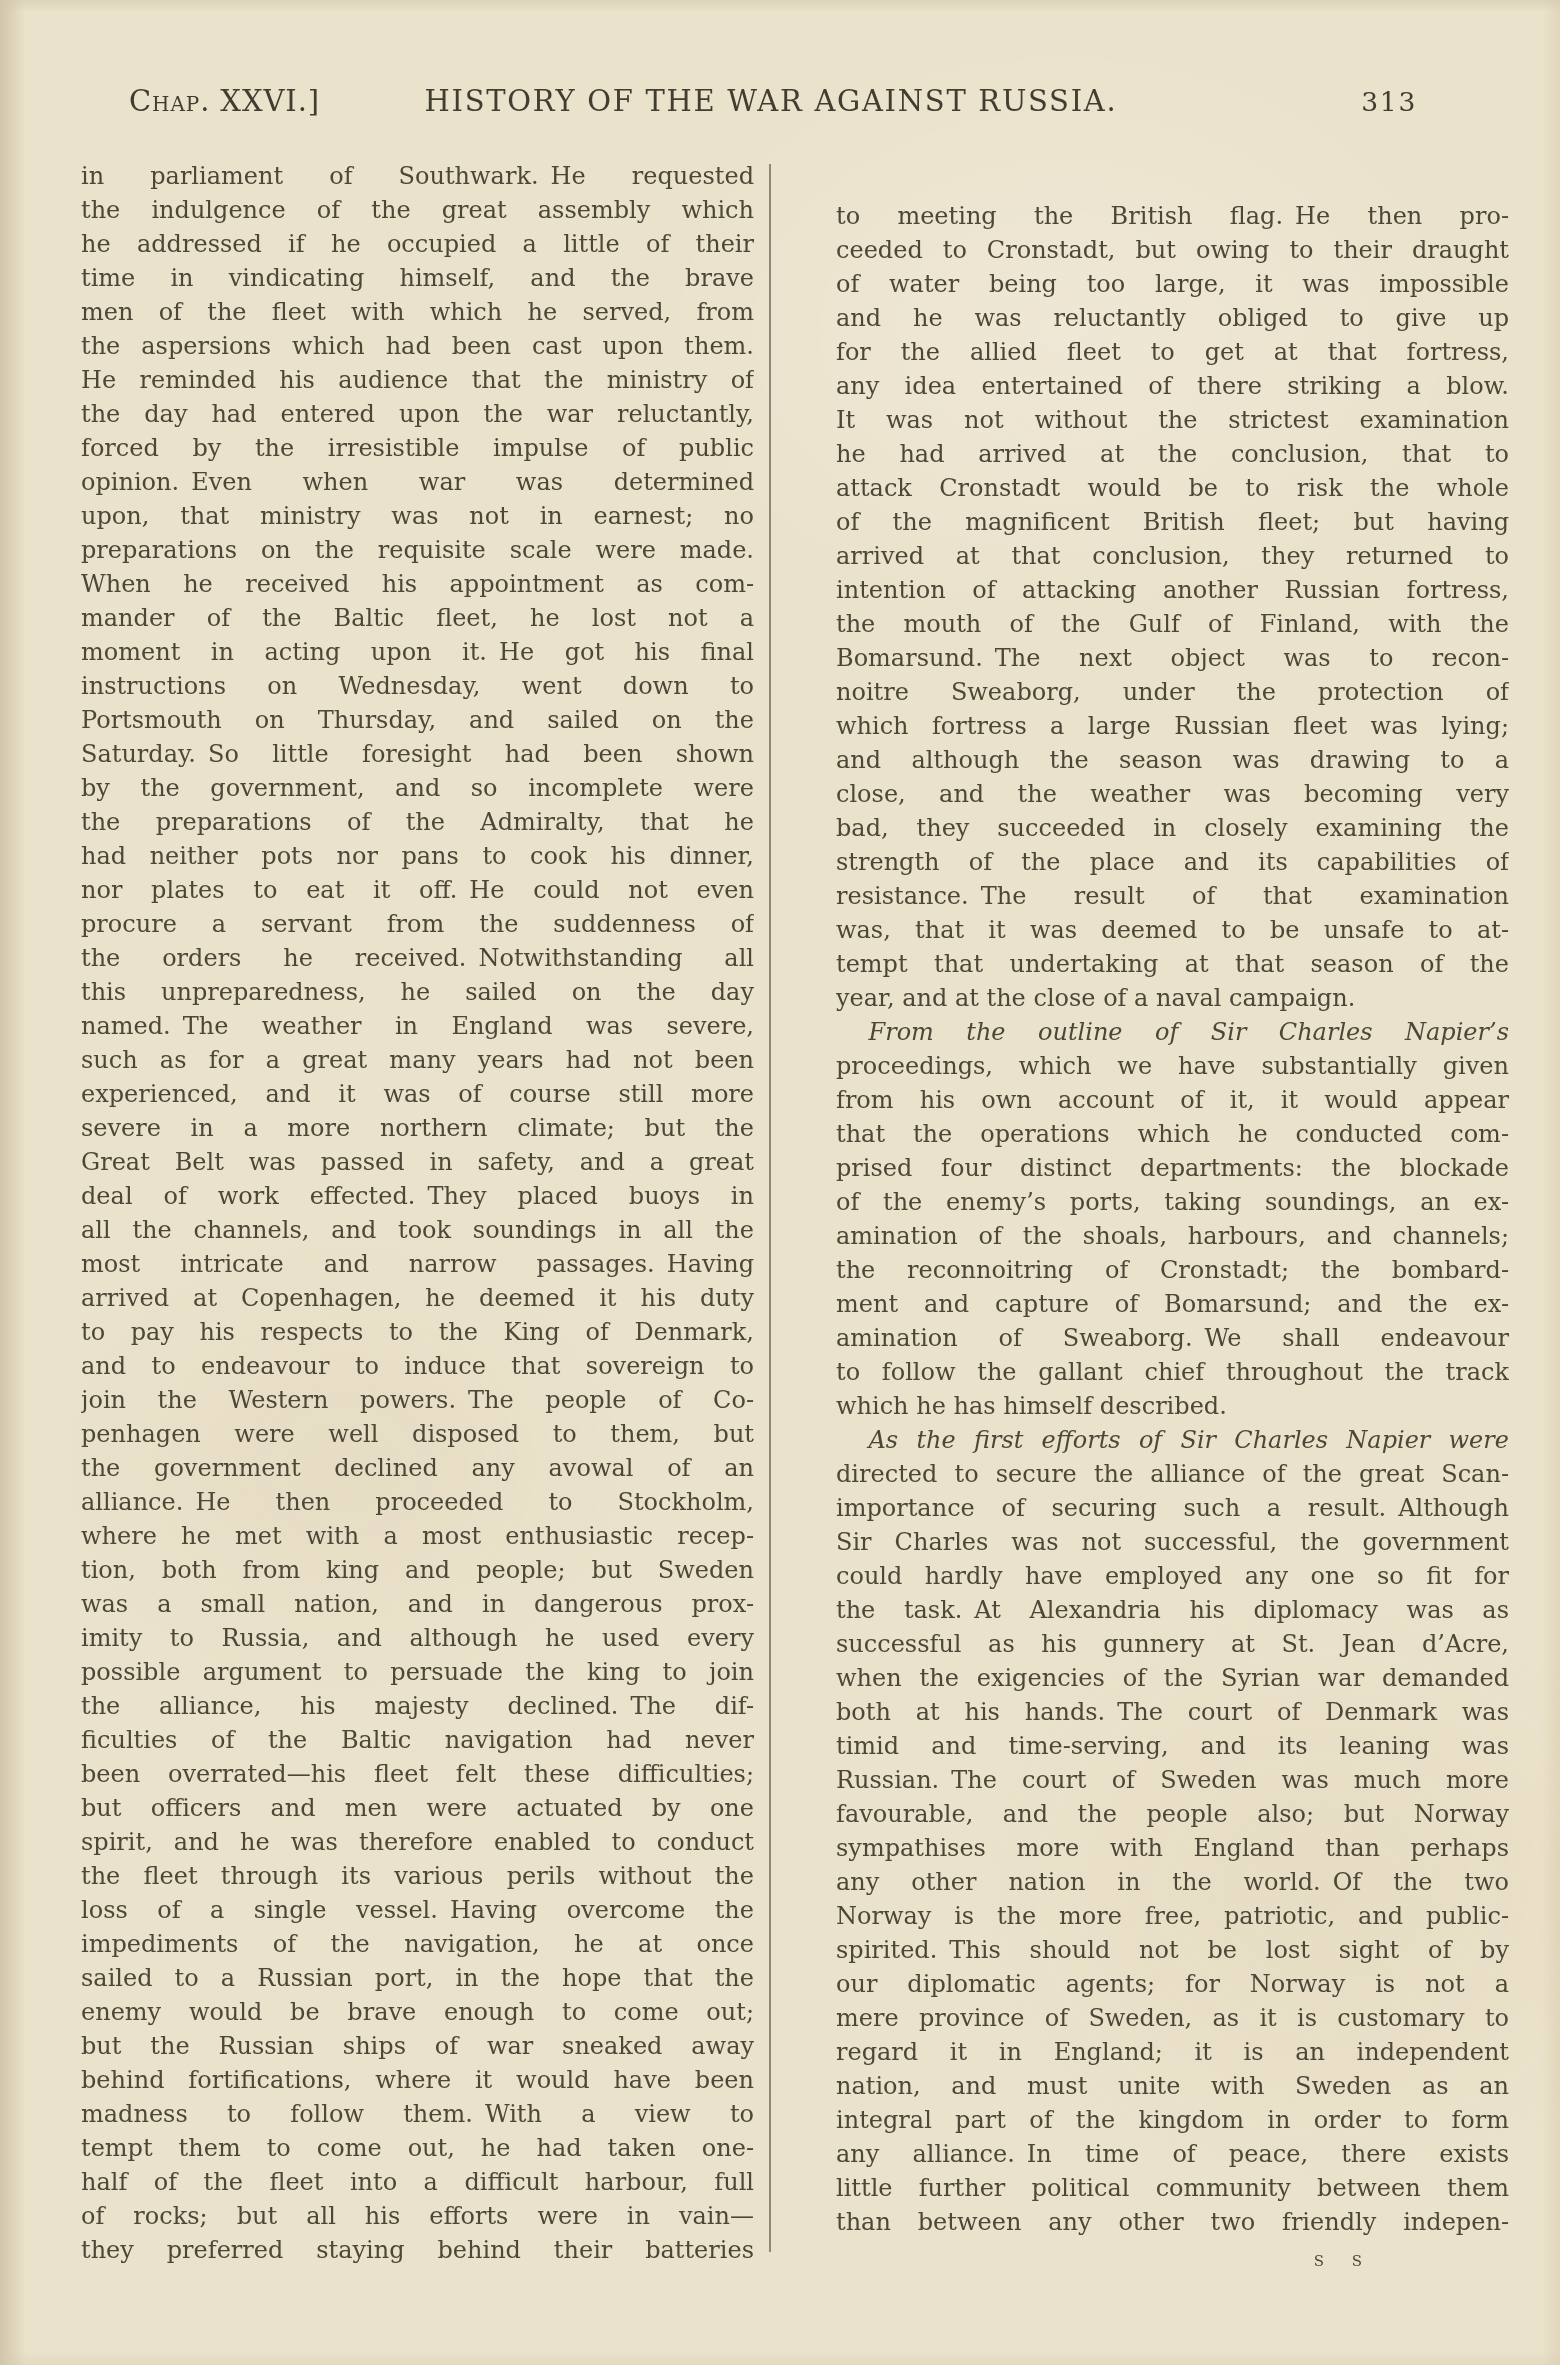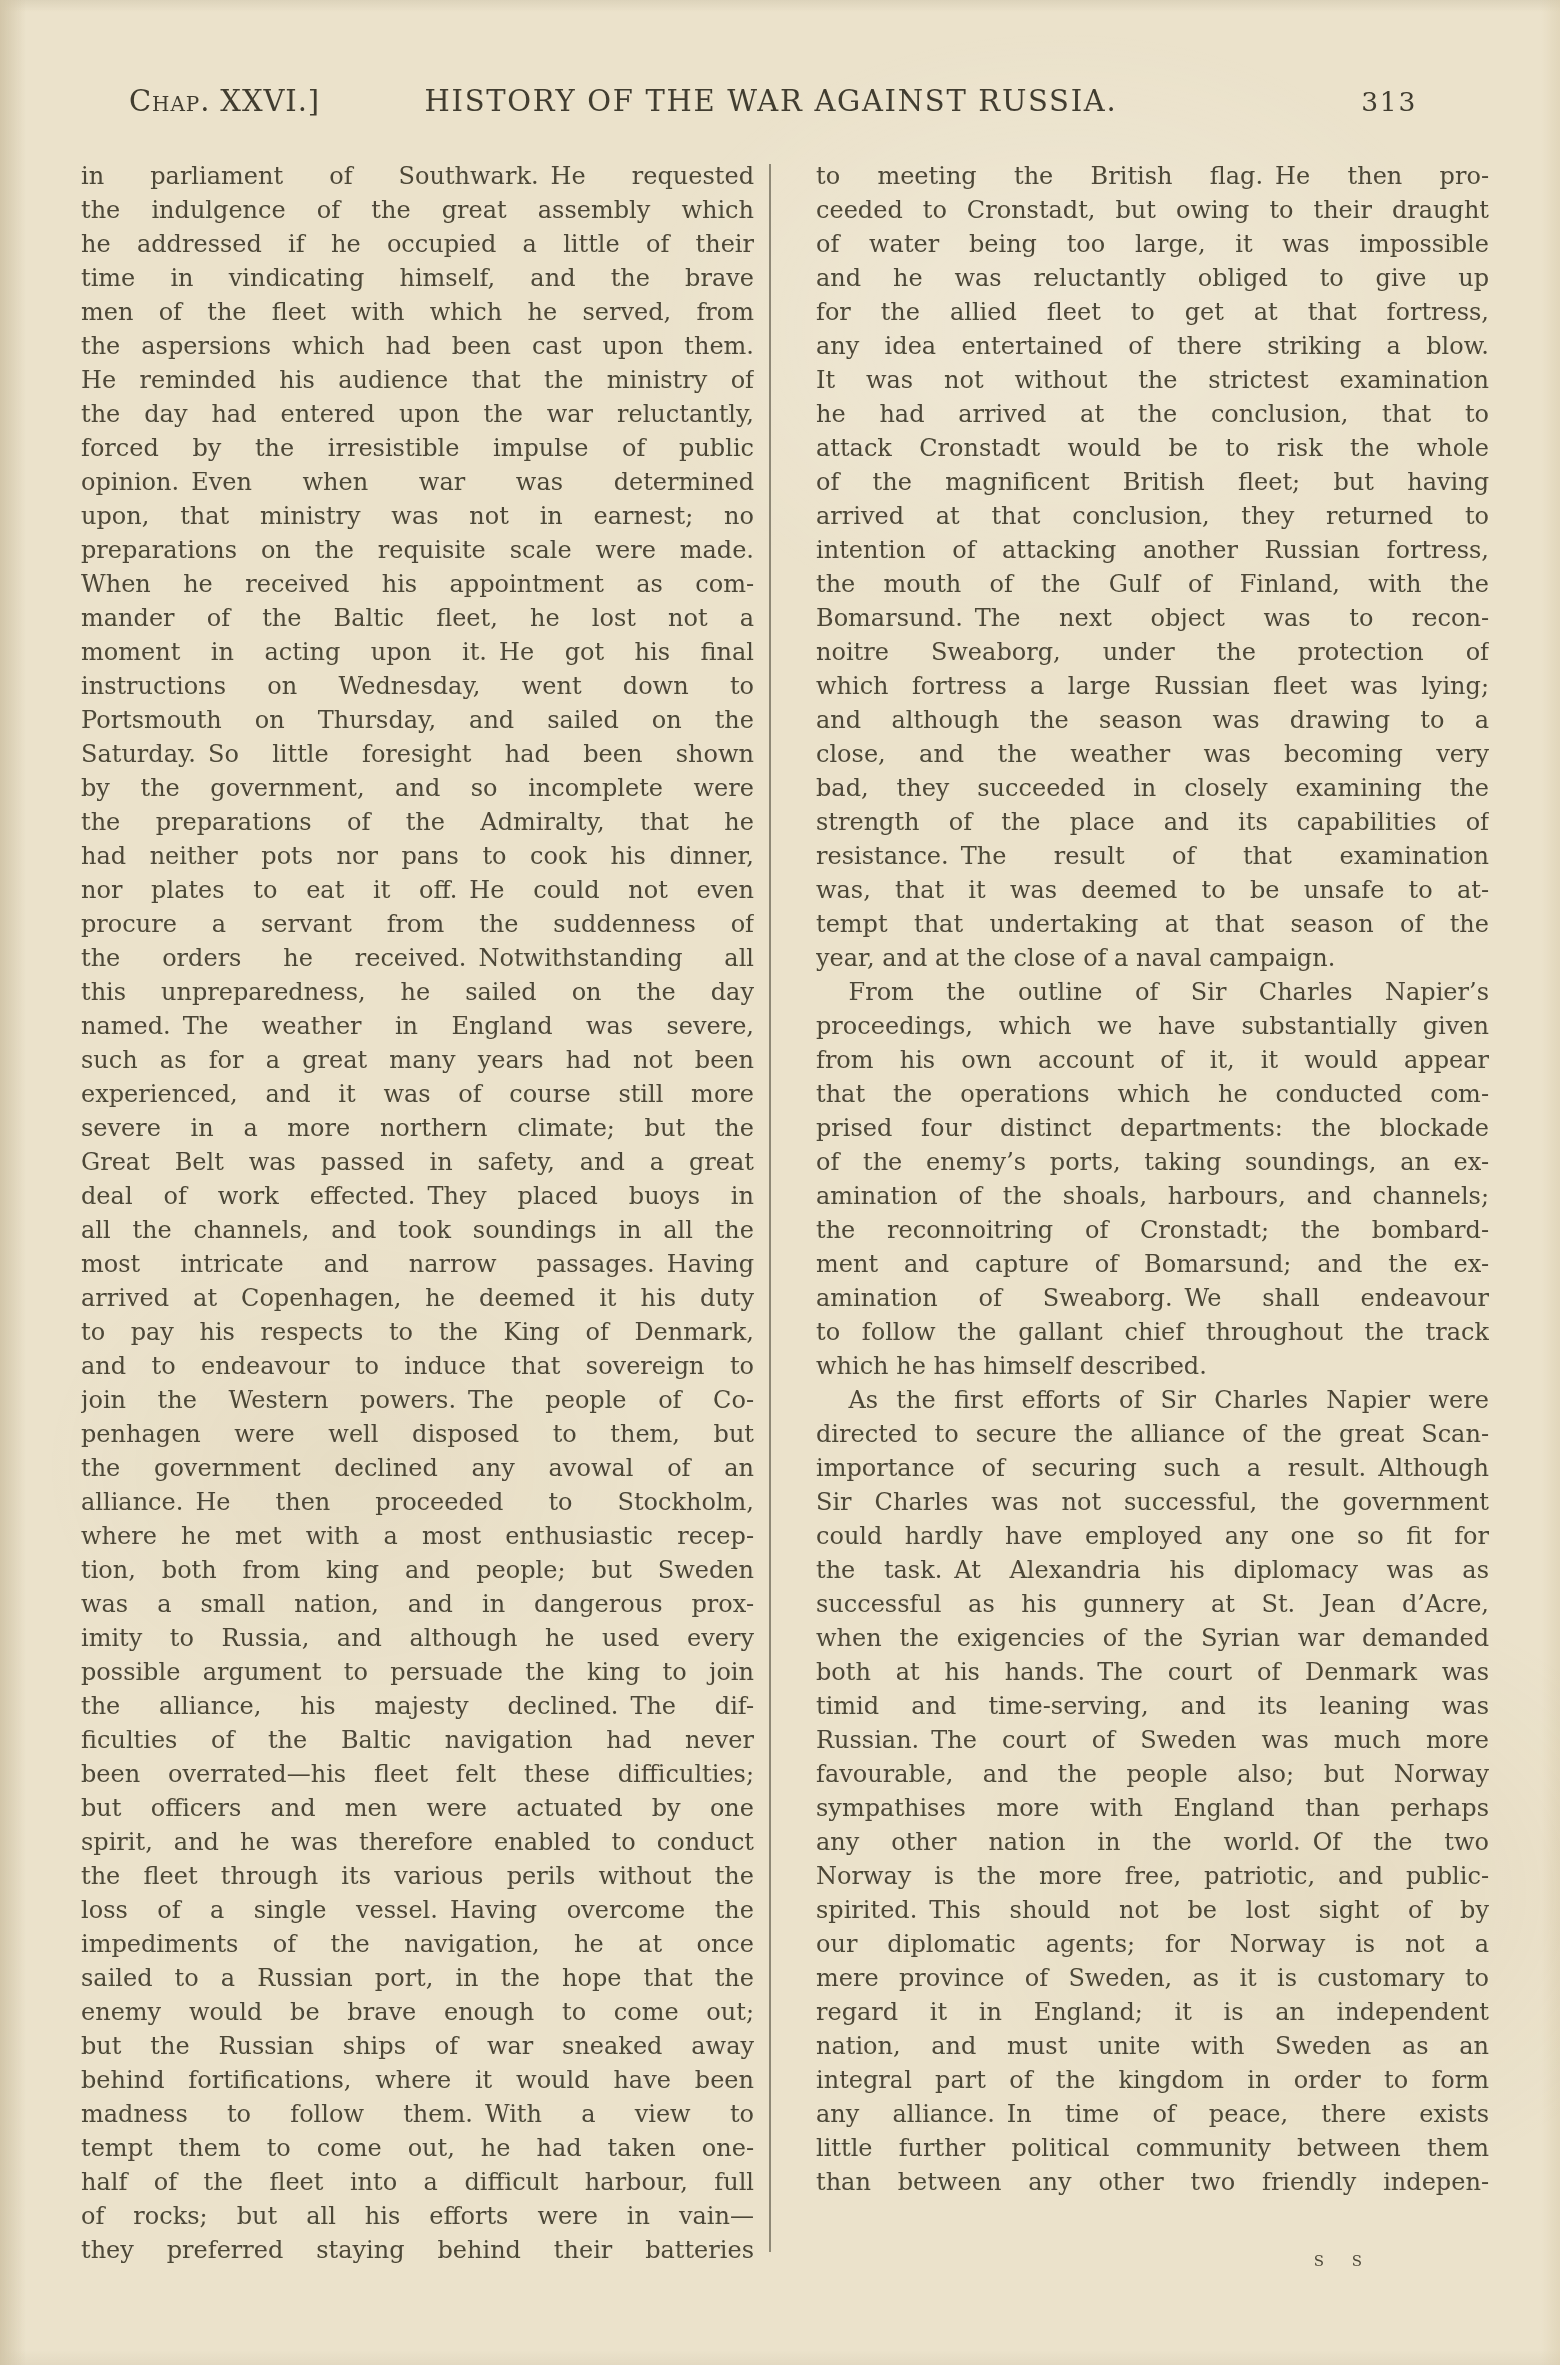--- a/index.html
+++ b/index.html
@@ -33,27 +33,27 @@
     font-size:29px;letter-spacing:1.7px;white-space:nowrap;
   }
   .page-number{
     position:absolute;right:44px;top:1.7px;font-size:26.5px;letter-spacing:1.7px;
   }
   .col{
     position:absolute;top:159px;width:673px;
     font-size:24px;line-height:34px;color:var(--ink);
   }
   .col-left{left:81px;}
-  .col-right{left:816px;}
+  .col-right{left:836px;margin-top:40px;}
   .tline{
     text-align:justify;text-align-last:justify;
     height:34px;overflow:hidden;white-space:normal;
   }
   .tline.pend{text-align-last:left;}
-  .tline.indent{text-indent:32.5px;}
+  .tline.indent{text-indent:32.5px;font-style:italic;}
   .divider{
     position:absolute;left:769px;top:164px;width:1.7px;height:2088px;
     background:var(--rule);opacity:.75;
   }
   .signature{
     position:absolute;left:1197px;top:2246px;width:171px;text-align:right;
     font-size:22px;font-variant:small-caps;letter-spacing:6px;word-spacing:8.6px;
     color:var(--ink);
   }
 </style>

